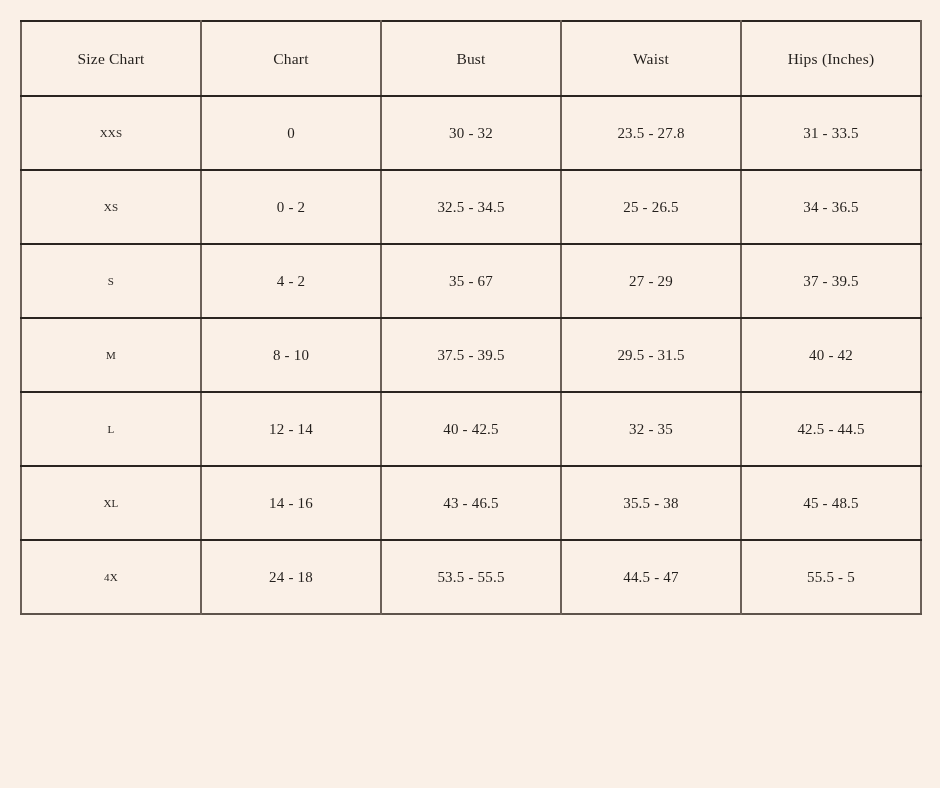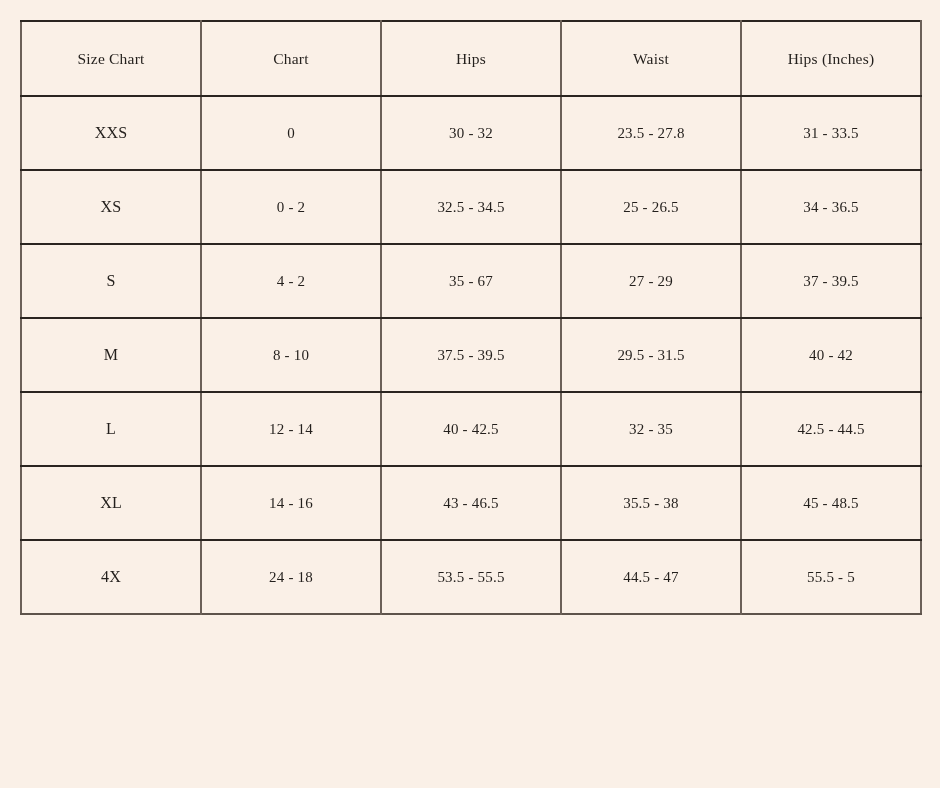--- a/index.html
+++ b/index.html
@@ -54,41 +54,41 @@
     border-radius: 16px;
   }
   table.size-chart thead th {
     font-size: 15.5px;
     height: 75px;
   }
   table.size-chart tbody td {
     font-size: 15px;
   }
   table.size-chart tbody td.size-label {
-    font-size: 16px;
+    font-size: 11px;
     margin-top: 16px;
   }
 </style>
 </head>
 <body>
 
 <div class="sheet">
   <table class="size-chart">
     <colgroup>
       <col>
         <col>
         <col>
         <col>
         <col>
     </colgroup>
     <thead>
       <tr>
         <th>Size Chart</th>
         <th>Chart</th>
-        <th>Hips</th>
+        <th>Bust</th>
         <th>Waist</th>
         <th>Hips (Inches)</th>
       </tr>
     </thead>
     <tbody>
       <tr>
         <td class="size-label">XXS</td>
         <td>0</td>
         <td>30 - 32</td>
         <td>23.5 - 27.8</td>

